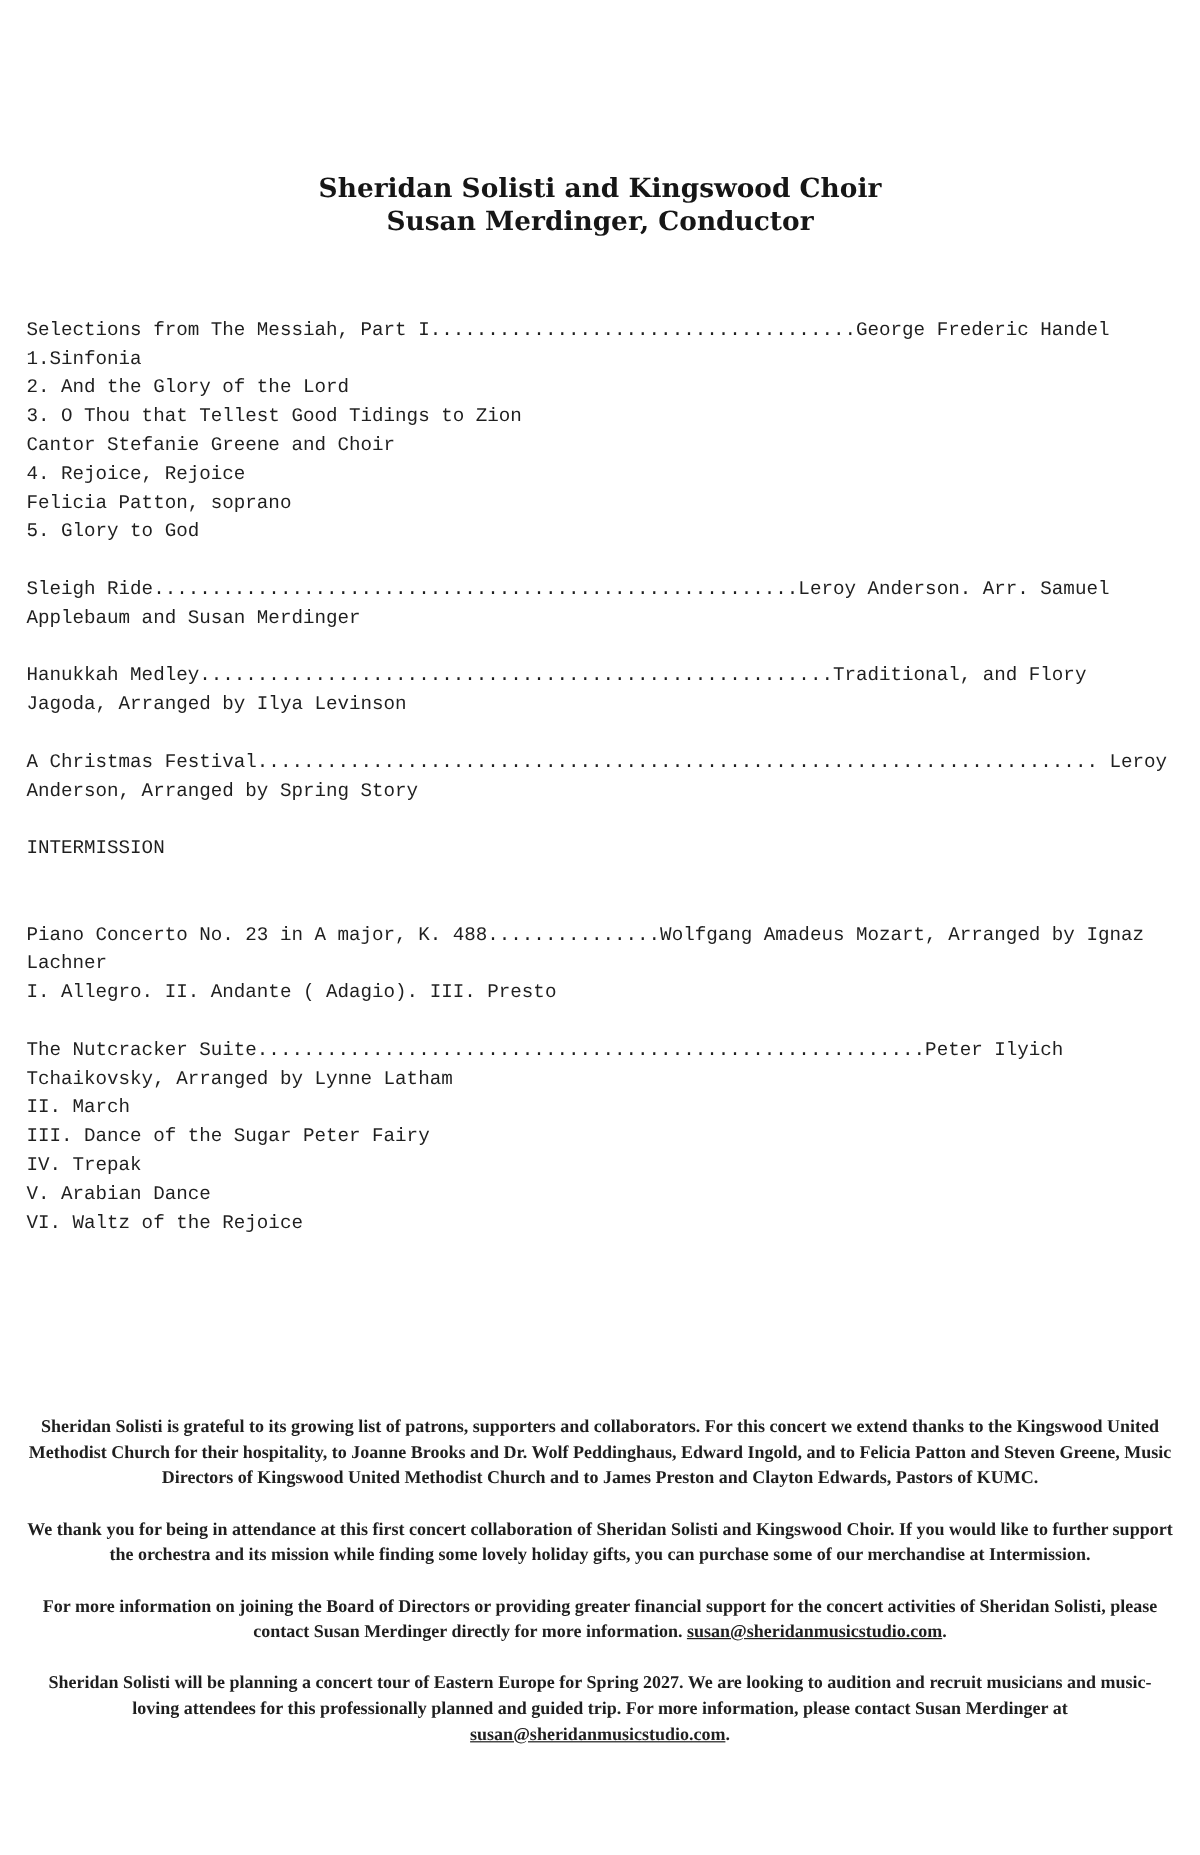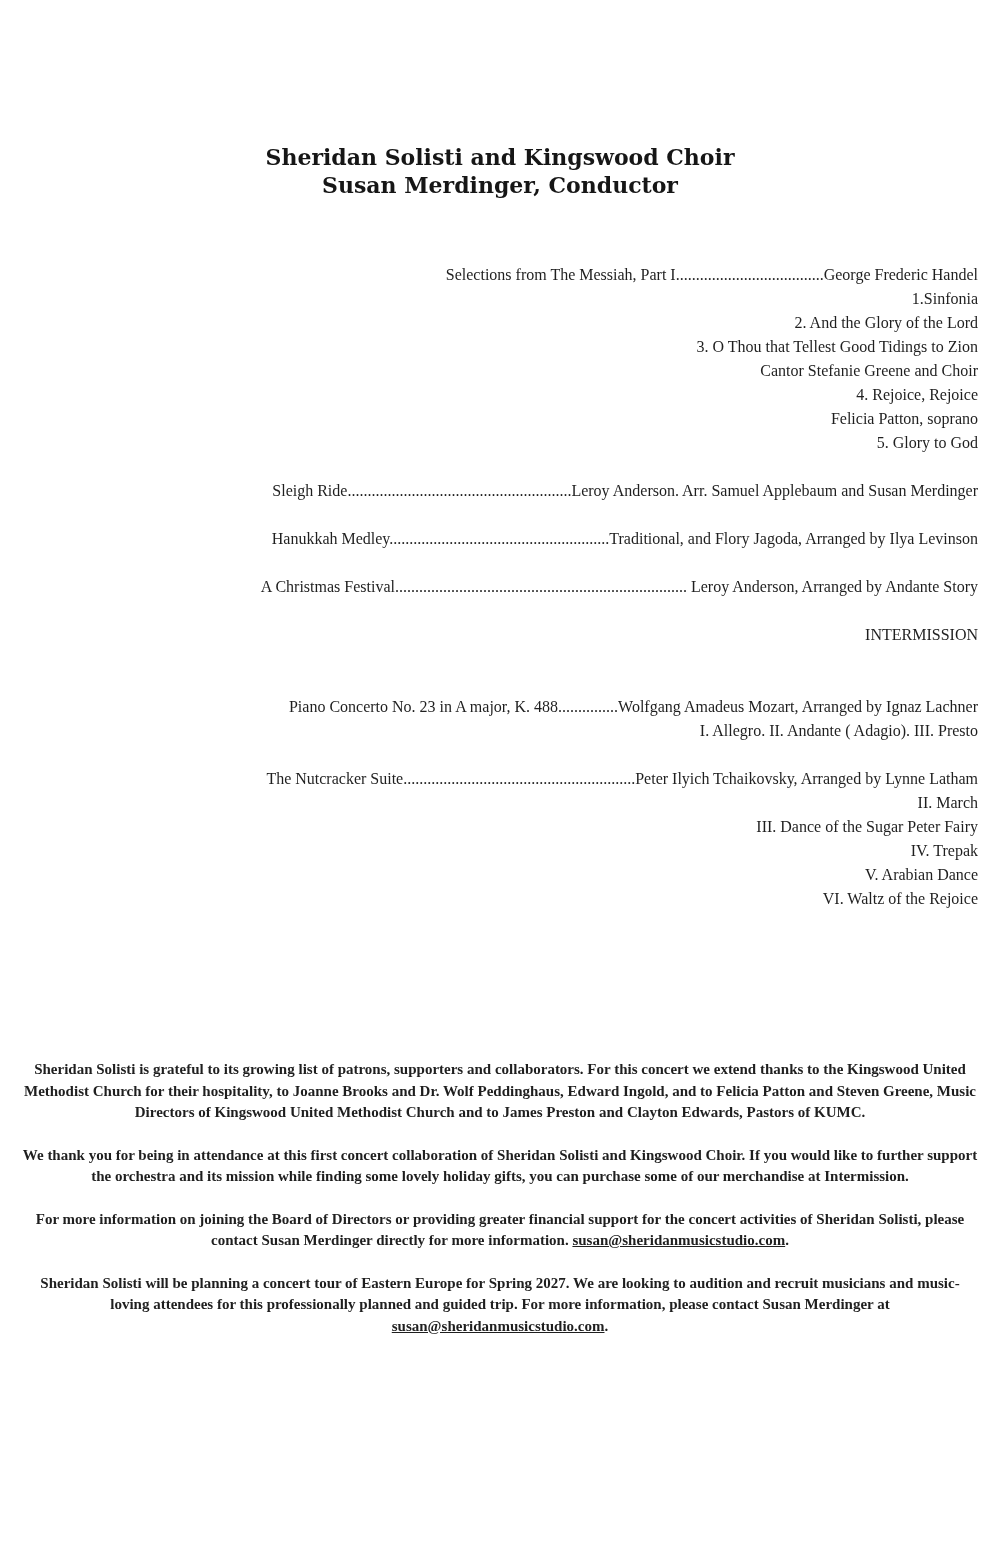--- a/index.html
+++ b/index.html
@@ -18,23 +18,24 @@
   .title-block {
     text-align: center;
     font-family: "DejaVu Serif", serif;
     font-weight: bold;
     font-size: 22px;
     line-height: 28px;
     color: #161616;
   }
   .program {
     margin-top: 64px;
-    text-align: right;
+    text-align: left;
     font-size: 16px;
     line-height: 24px;
+    font-family: Liberation Mono, monospace;
   }
   .pblock { margin: 0 0 24px 0; }
   .pblock.intermission { margin-bottom: 48px; }
   .pline { white-space: normal; }
   .notes {
     margin-top: 148px;
     text-align: center;
     font-size: 15px;
     line-height: 21.5px;
     font-weight: bold;
@@ -72,21 +73,21 @@
 
     <section class="pblock">
       <div class="pline">Sleigh Ride........................................................Leroy Anderson. Arr. Samuel Applebaum and Susan Merdinger</div>
     </section>
 
     <section class="pblock">
       <div class="pline">Hanukkah Medley.......................................................Traditional, and Flory Jagoda, Arranged by Ilya Levinson</div>
     </section>
 
     <section class="pblock">
-      <div class="pline">A Christmas Festival......................................................................... Leroy Anderson, Arranged by Andante Story</div>
+      <div class="pline">A Christmas Festival......................................................................... Leroy Anderson, Arranged by Spring Story</div>
     </section>
 
     <section class="pblock intermission">
       <div class="pline">INTERMISSION</div>
     </section>
 
     <section class="pblock">
       <div class="pline">Piano Concerto No. 23 in A major, K. 488...............Wolfgang Amadeus Mozart, Arranged by Ignaz Lachner</div>
       <div class="pline">I. Allegro. II. Andante ( Adagio). III. Presto</div>
     </section>

